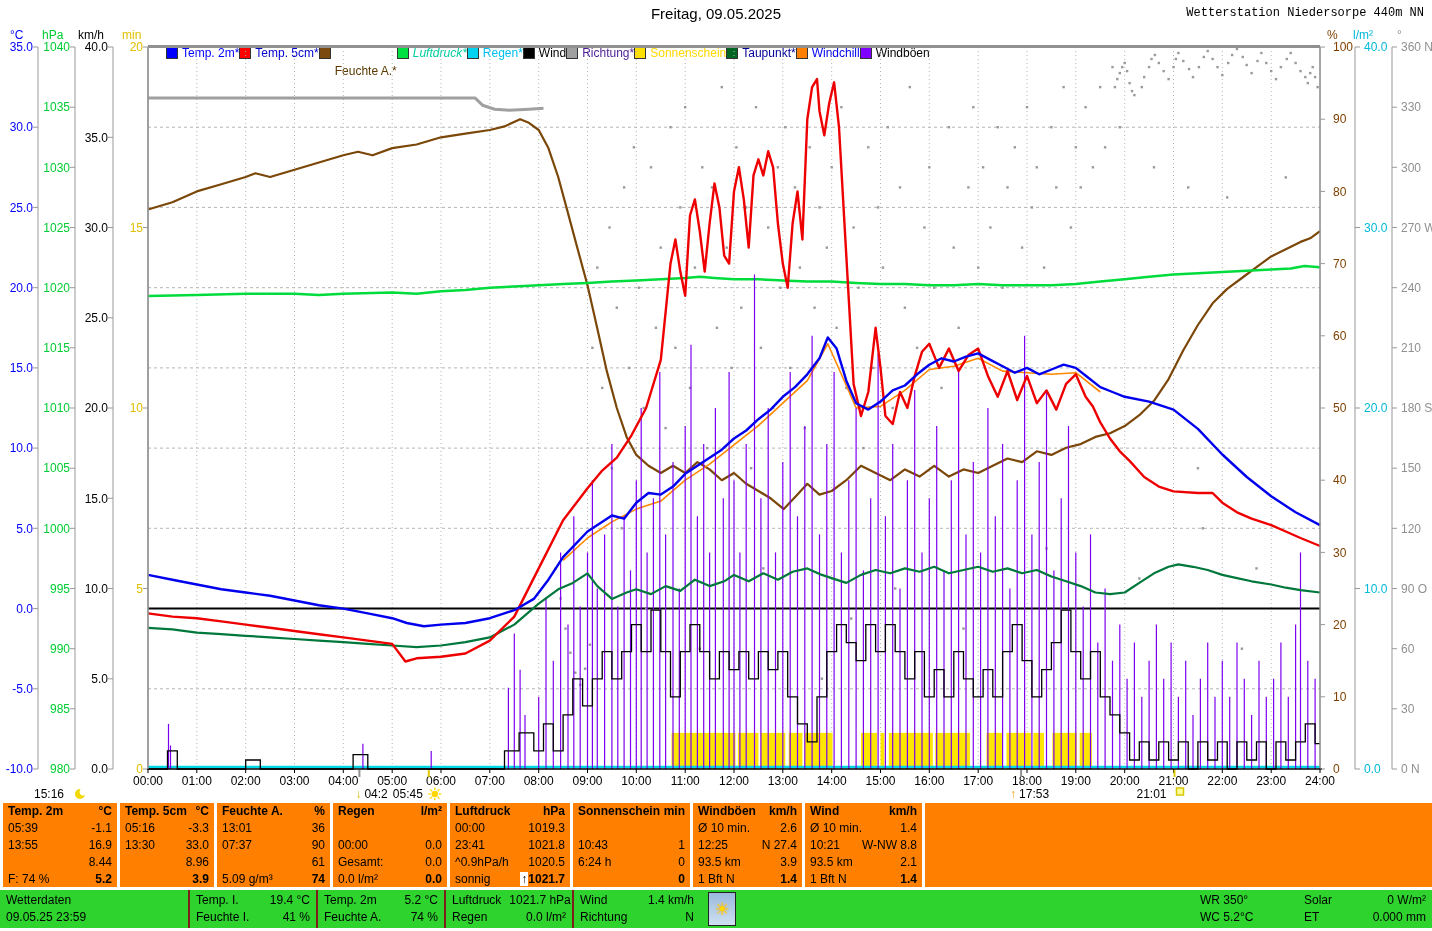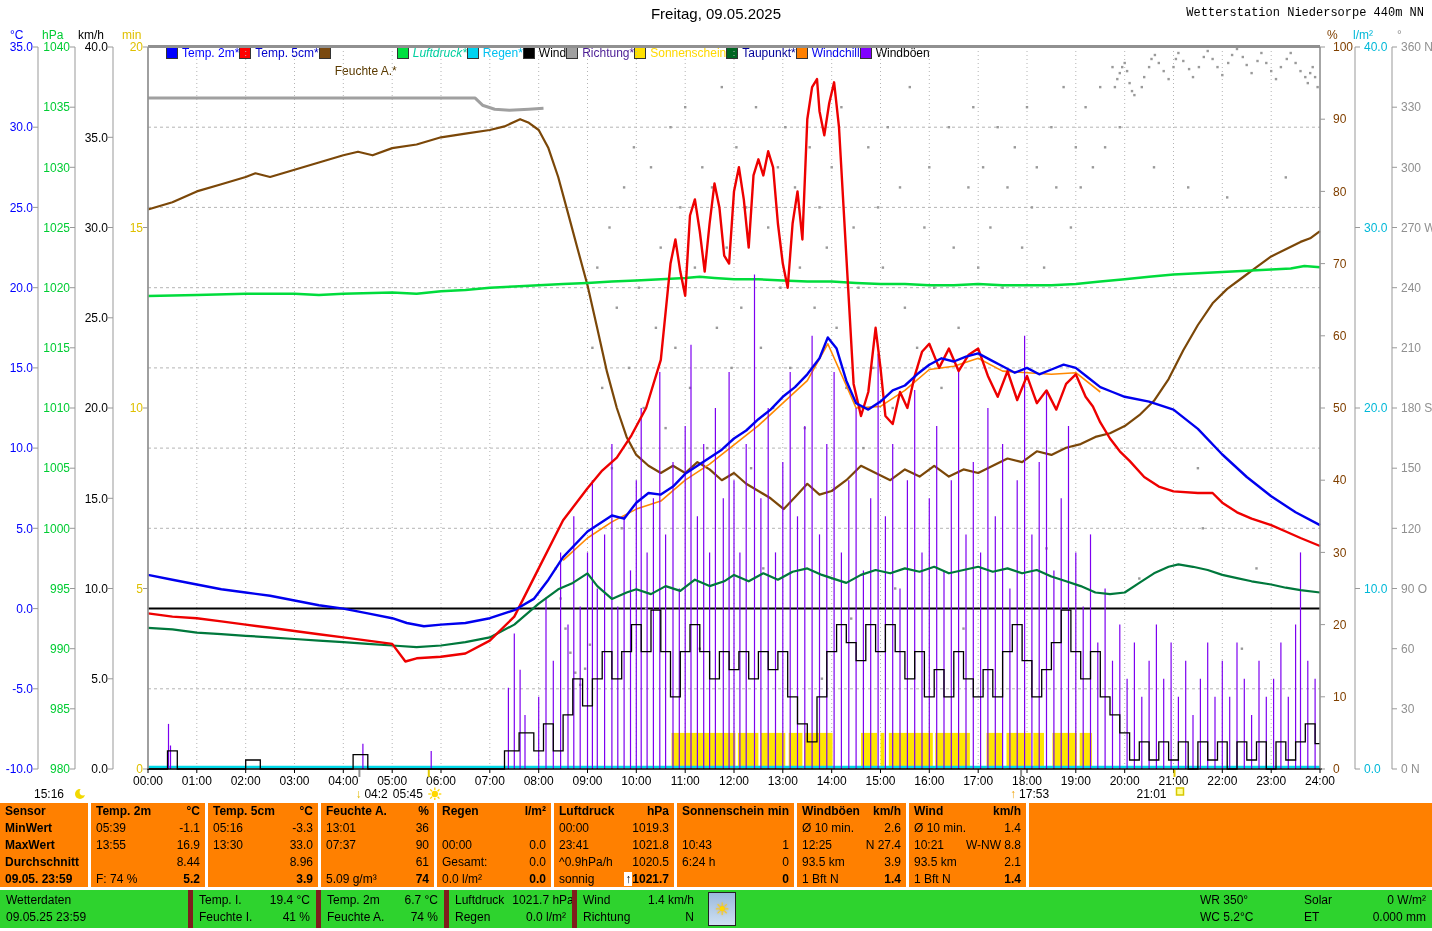--- a/index.html
+++ b/index.html
@@ -21,21 +21,21 @@
   .sumrow{height:16.8px;display:flex;justify-content:space-between;align-items:center;padding:0 5px;white-space:nowrap;overflow:hidden;}
   .sumrow .l{text-align:left;}
   .sumrow .v{text-align:right;}
   .b{font-weight:bold;}
   .fill{flex:1 1 auto;background:#ff8000;border-left:3px solid #fff;}
   .trend{background:#fff;padding:0 1px;font-weight:bold;}
   
   #statusbar{position:absolute;top:890px;left:0;width:1432px;height:38px;background:#2ed32e;
              display:flex;font-size:12px;align-items:stretch;}
   .statcell{box-sizing:border-box;flex:0 0 auto;padding:1px 6px;background:#2ed32e;}
-  .statcell.sep{border-left:5px solid #7f1d1d;text-align:center;}
+  .statcell.sep{border-left:2px solid #7f1d1d;text-align:center;}
   .statline{height:17px;display:flex;justify-content:space-between;align-items:center;gap:8px;white-space:nowrap;}
   .spacer{flex:1 1 auto;background:#2ed32e;}
   .sunicon{width:26px;height:32px;margin:2px 0 0 8px;border:1px solid #222;flex:0 0 auto;
            background:linear-gradient(#9ab9dd,#cfe0f2);display:flex;align-items:center;justify-content:center;
            font-size:17px;color:#ffd700;text-shadow:0 0 2px #f90;}
   .gap{position:absolute;left:0;width:1432px;background:#fff;}
 </style>
 </head>
 <body>
 
@@ -659,37 +659,20 @@
       <line x1="437.6" y1="791.2" x2="439.4" y2="789.4" stroke="#ffd700" stroke-width="1.3"></line>
       <line x1="1021.1" y1="770" x2="1021.1" y2="777" stroke="#909090" stroke-width="2"></line>
       <text x="1010.1" y="798" font-size="12" font-weight="bold" fill="#f0a000">↑</text>
       <text x="1019.1" y="798" font-size="12" fill="#000">17:53</text>
       <line x1="1174.5" y1="770" x2="1174.5" y2="777" stroke="#e0c800" stroke-width="2"></line>
       <text x="1136.5" y="798" font-size="12" fill="#000">21:01</text>
       <rect x="1176.5" y="788" width="7" height="7" fill="#ffff99" stroke="#d8c800" stroke-width="1.5"></rect>
     </svg>
   <div class="gap" style="top:800px;height:3px;"></div>
   <div id="summary">
-      <div class="sumcol" style="width: 88px;">
-        <div class="sumrow">
-          <span class="l b">Sensor</span>
-        </div>
-        <div class="sumrow">
-          <span class="l b">MinWert</span>
-        </div>
-        <div class="sumrow">
-          <span class="l b">MaxWert</span>
-        </div>
-        <div class="sumrow">
-          <span class="l b">Durchschnitt</span>
-        </div>
-        <div class="sumrow">
-          <span class="l b">09.05. 23:59</span>
-        </div>
-      </div>
       <div class="sumcol sep" style="width: 117px;">
         <div class="sumrow">
           <span class="l b">Temp. 2m</span>
           <span class="v b">°C</span>
         </div>
         <div class="sumrow">
           <span class="l">05:39</span>
           <span class="v">-1.1</span>
         </div>
         <div class="sumrow">
@@ -698,21 +681,21 @@
         </div>
         <div class="sumrow">
           <span class="l"></span>
           <span class="v">8.44</span>
         </div>
         <div class="sumrow">
           <span class="l">F: 74 %</span>
           <span class="v b">5.2</span>
         </div>
       </div>
-      <div class="sumcol sep" style="width: 113px;">
+      <div class="sumcol sep" style="width: 97px;">
         <div class="sumrow">
           <span class="l b">Temp. 5cm</span>
           <span class="v b">°C</span>
         </div>
         <div class="sumrow">
           <span class="l">05:16</span>
           <span class="v">-3.3</span>
         </div>
         <div class="sumrow">
           <span class="l">13:30</span>
@@ -877,21 +860,21 @@
           <span>19.4 °C</span>
         </div>
         <div class="statline">
           <span>Feuchte I.</span>
           <span>41 %</span>
         </div>
       </div>
       <div class="statcell sep" style="width: 128px;">
         <div class="statline">
           <span>Temp. 2m</span>
-          <span>6.7 °C</span>
+          <span>5.2 °C</span>
         </div>
         <div class="statline">
           <span>Feuchte A.</span>
           <span>74 %</span>
         </div>
       </div>
       <div class="statcell sep" style="width: 128px;">
         <div class="statline">
           <span>Luftdruck</span>
           <span>1021.7 hPa</span>

